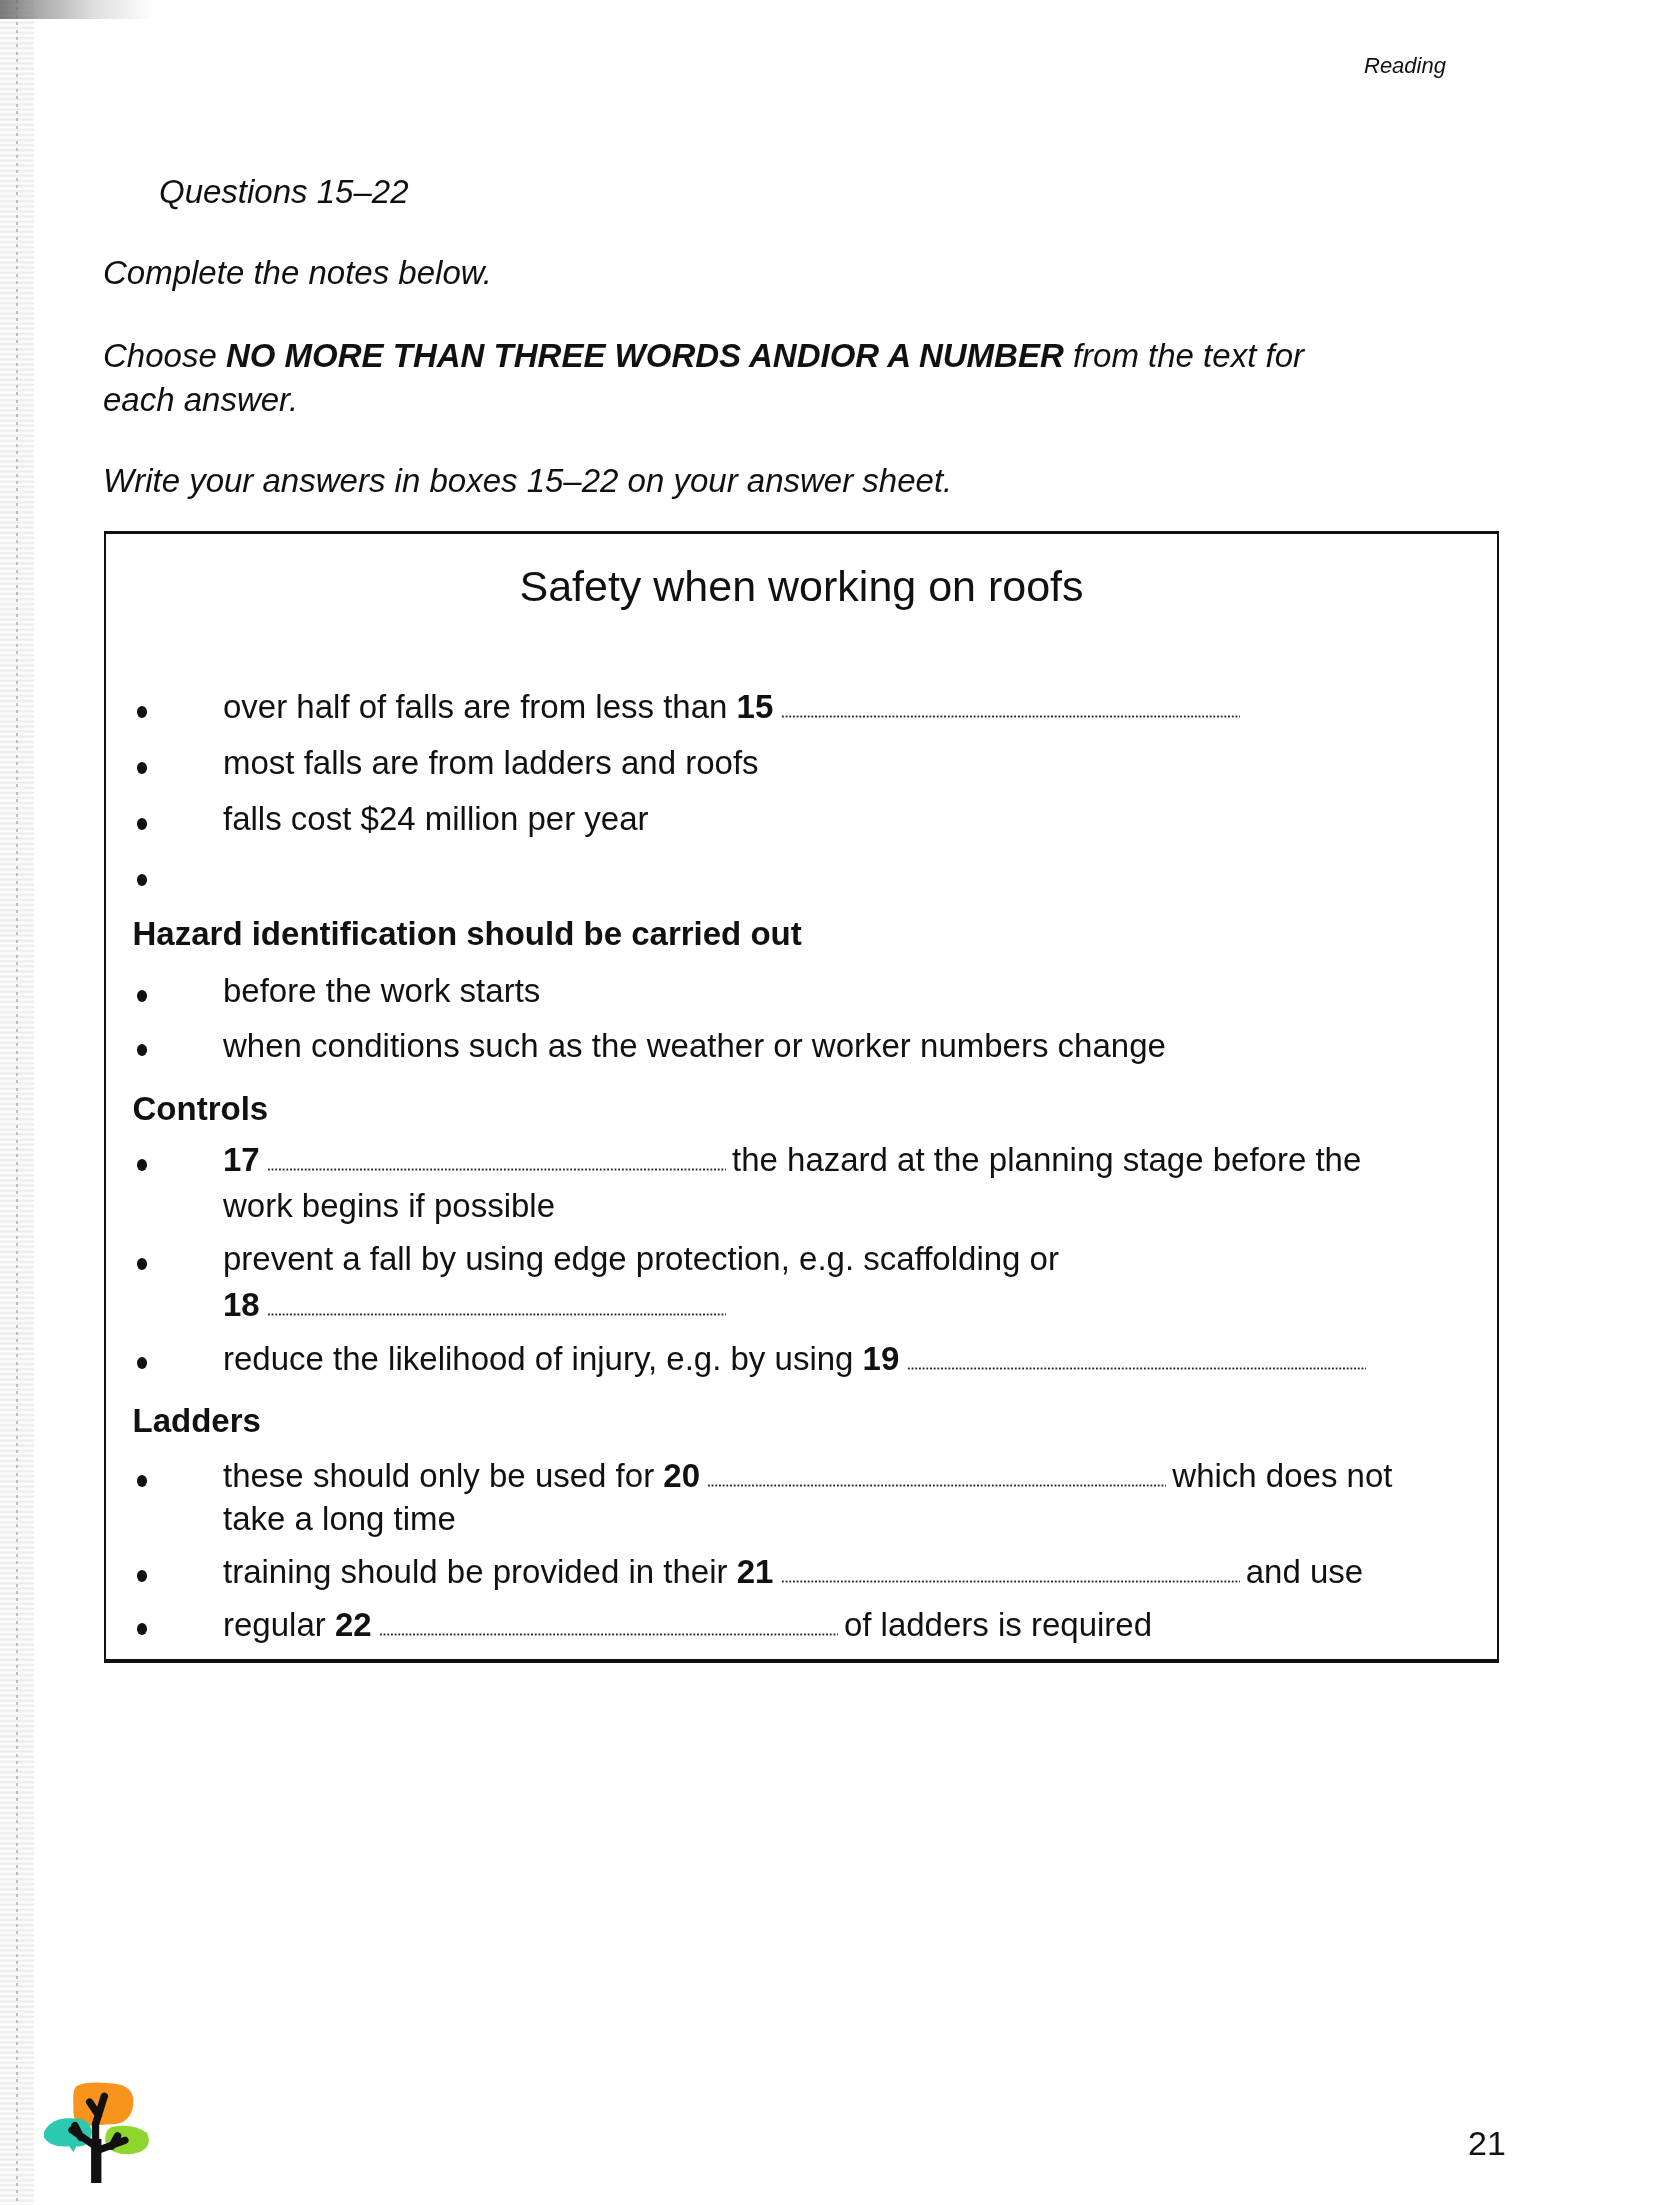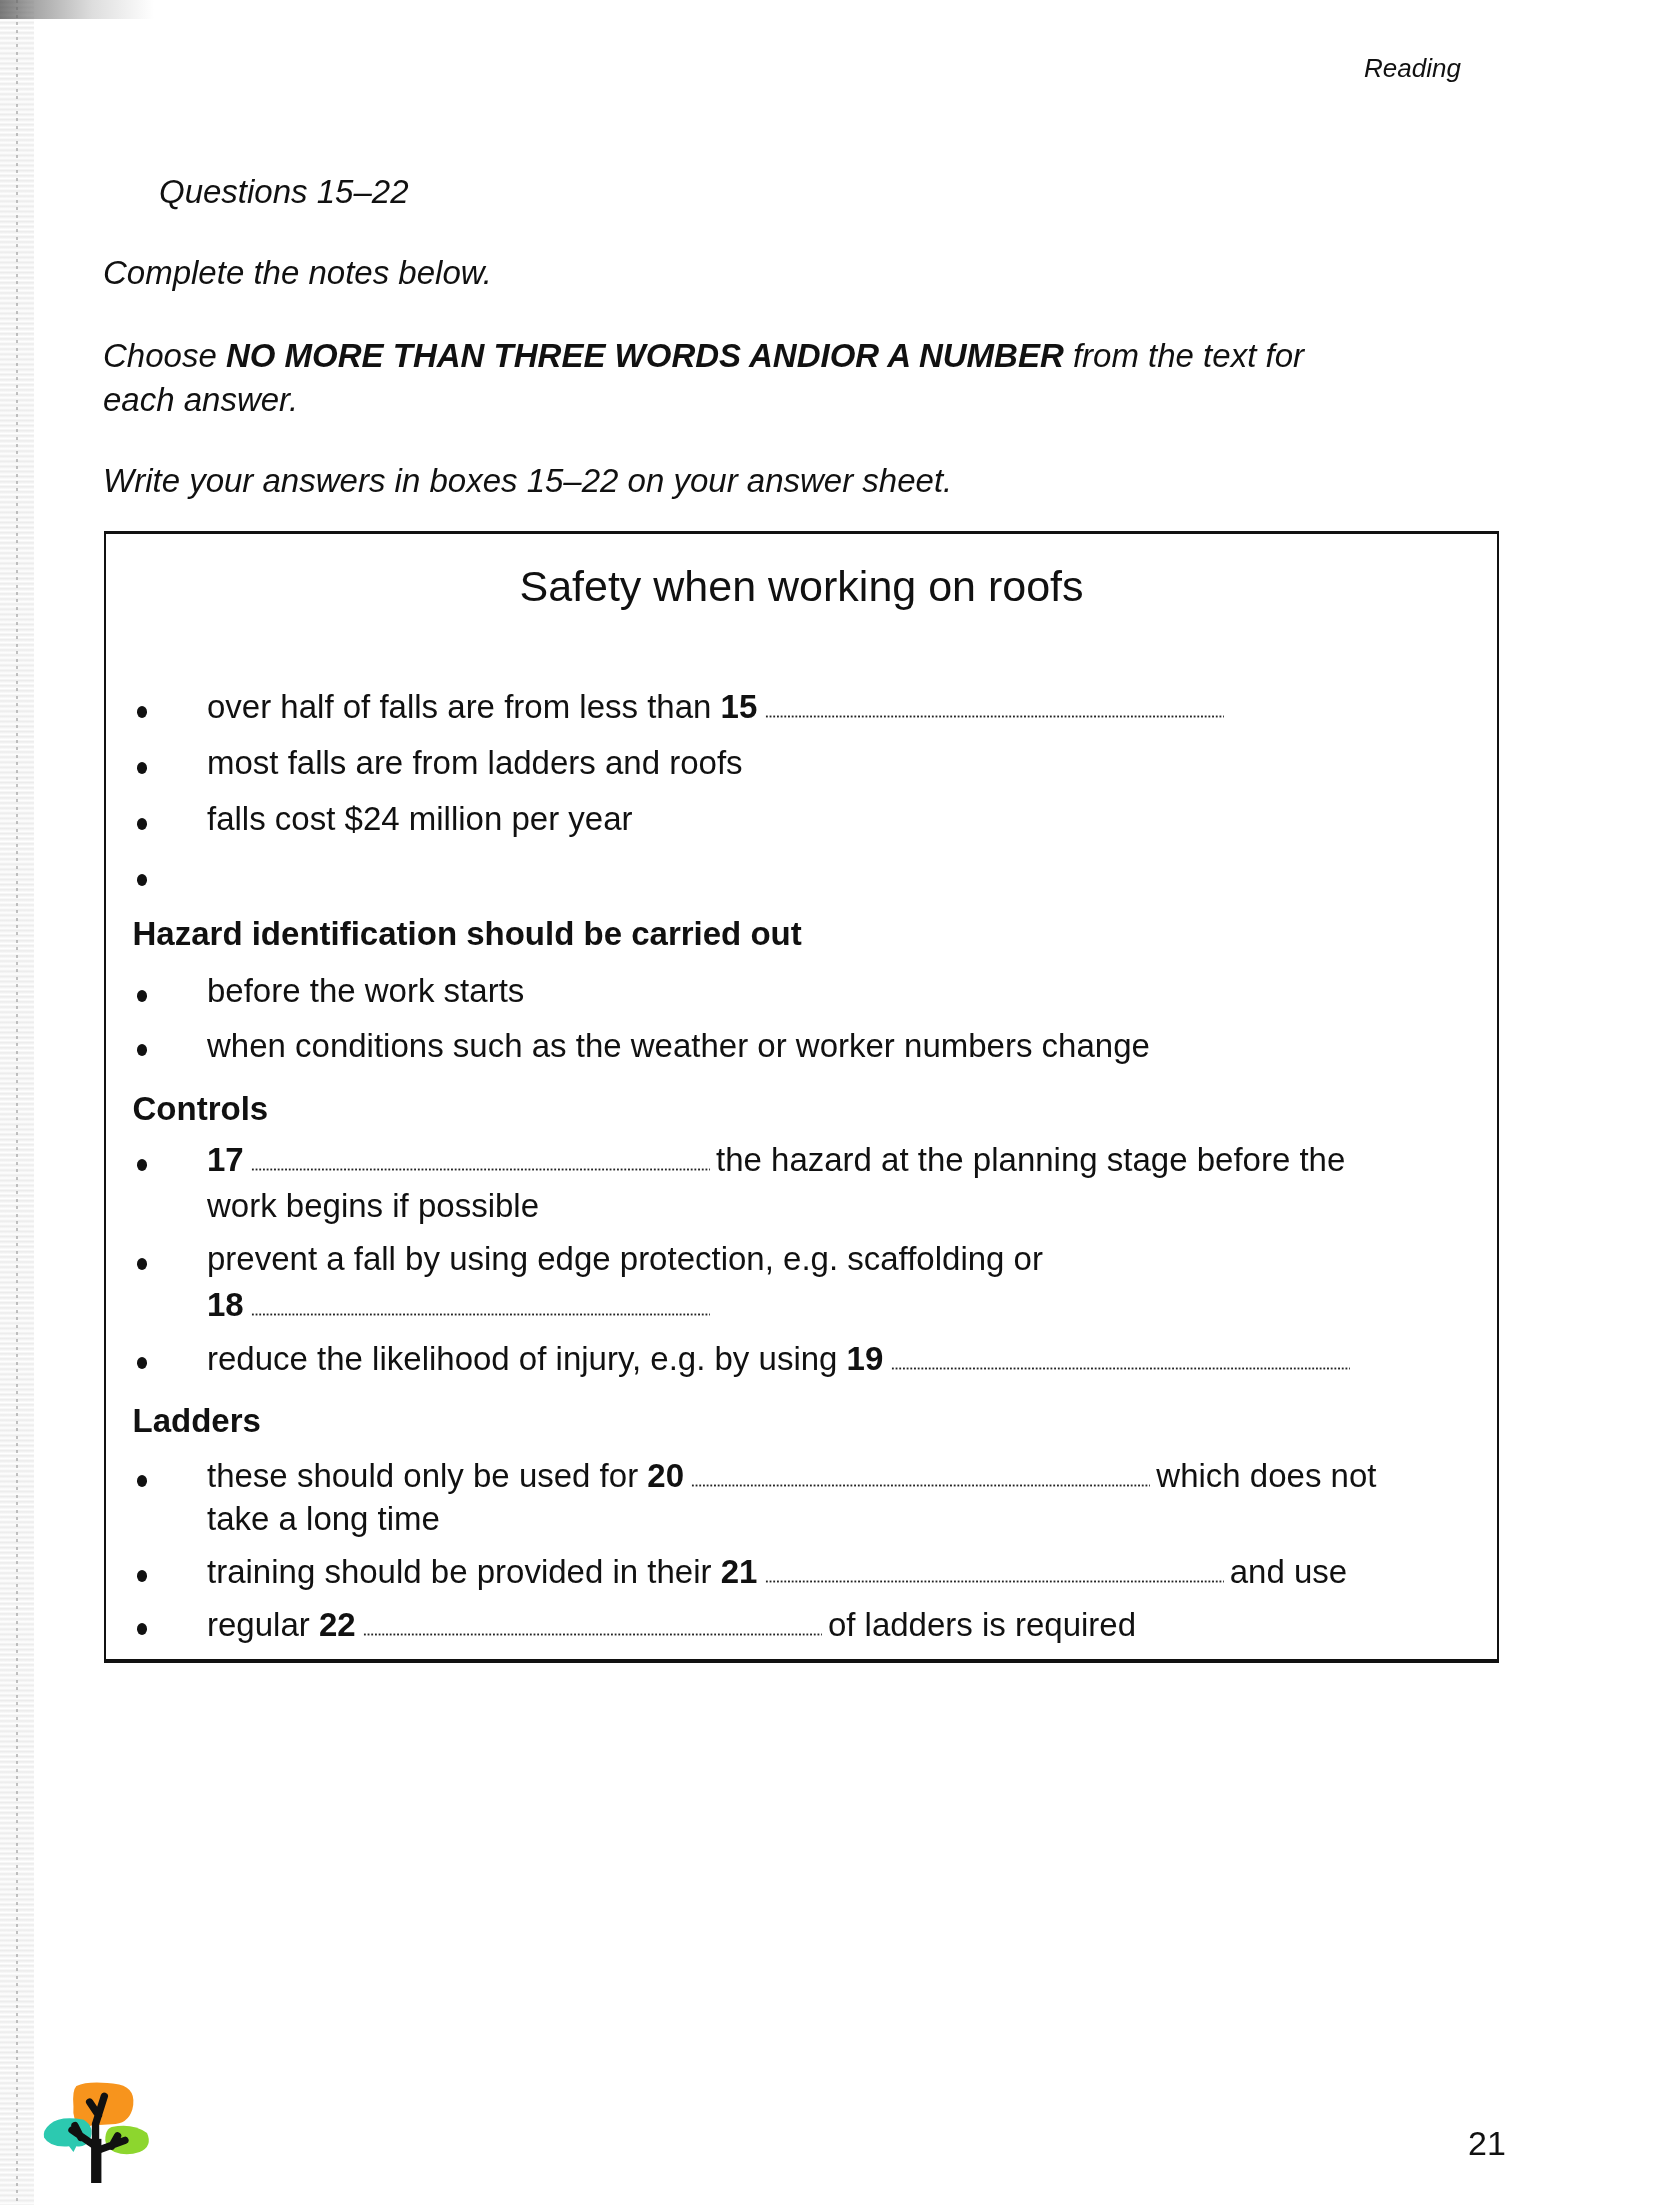--- a/index.html
+++ b/index.html
@@ -17,40 +17,40 @@
       content: ""; position: absolute; left: 16px; top: 0; width: 2.2px; height: 2205px;
       background: repeating-linear-gradient(180deg, #8a8a8a 0px, #8a8a8a 2.9px, transparent 2.9px, transparent 7.4px);
       opacity: 0.6;
     }
     .corner-shadow {
       position: absolute; left: 0; top: 0; width: 154px; height: 19px;
       background: linear-gradient(90deg, #444 0%, #777 18%, #cfcfcf 60%, #ffffff 100%);
       opacity: 0.7;
     }
     .abs { position: absolute; white-space: nowrap; }
-    .section-label { left: 1364px; top: 53px; font-size: 26px; font-style: italic; }
+    .section-label { left: 1364px; top: 53px; font-size: 22px; font-style: italic; }
     .ital { font-style: italic; font-size: 33px; }
     .ital b { font-weight: bold; }
     #q-title { left: 111px; top: 173px; margin-left: 48px; }
     #instr1 { left: 103px; top: 254px; }
     #instr2 { left: 103px; top: 334px; line-height: 44px; white-space: normal; width: 1323px; }
     #instr3 { left: 103px; top: 462px; }
 
     .notes-box {
       position: absolute; left: 104px; top: 531px; width: 1395px; height: 1132px;
       border: 2.9px solid #111; border-top-width: 3.7px; border-bottom-width: 4.4px;
       box-sizing: border-box;
     }
     .box-title {
       position: absolute; left: 0; right: 0; top: 28px; text-align: center;
       font-size: 43px; font-weight: normal;
     }
     .box-line { position: absolute; white-space: nowrap; font-size: 33px; }
     .heading { left: 26.5px; font-weight: bold; }
-    .bullet-text { left: 101px; }
+    .bullet-text { left: 117px; }
     .bullet {
       position: absolute; left: 31px; width: 10.3px; height: 11.8px; border-radius: 50%;
       background: #111;
     }
     .num { font-weight: bold; }
     .dots {
       display: inline-block; vertical-align: baseline; height: 2.9px; margin: 0 5.9px 0 7.4px;
       background: radial-gradient(circle, #222 0.9px, transparent 1.2px) 0 0 / 3.7px 2.9px repeat-x;
     }
     .footer-logo { position: absolute; left: 38px; top: 2080px; width: 118px; height: 103px; }

